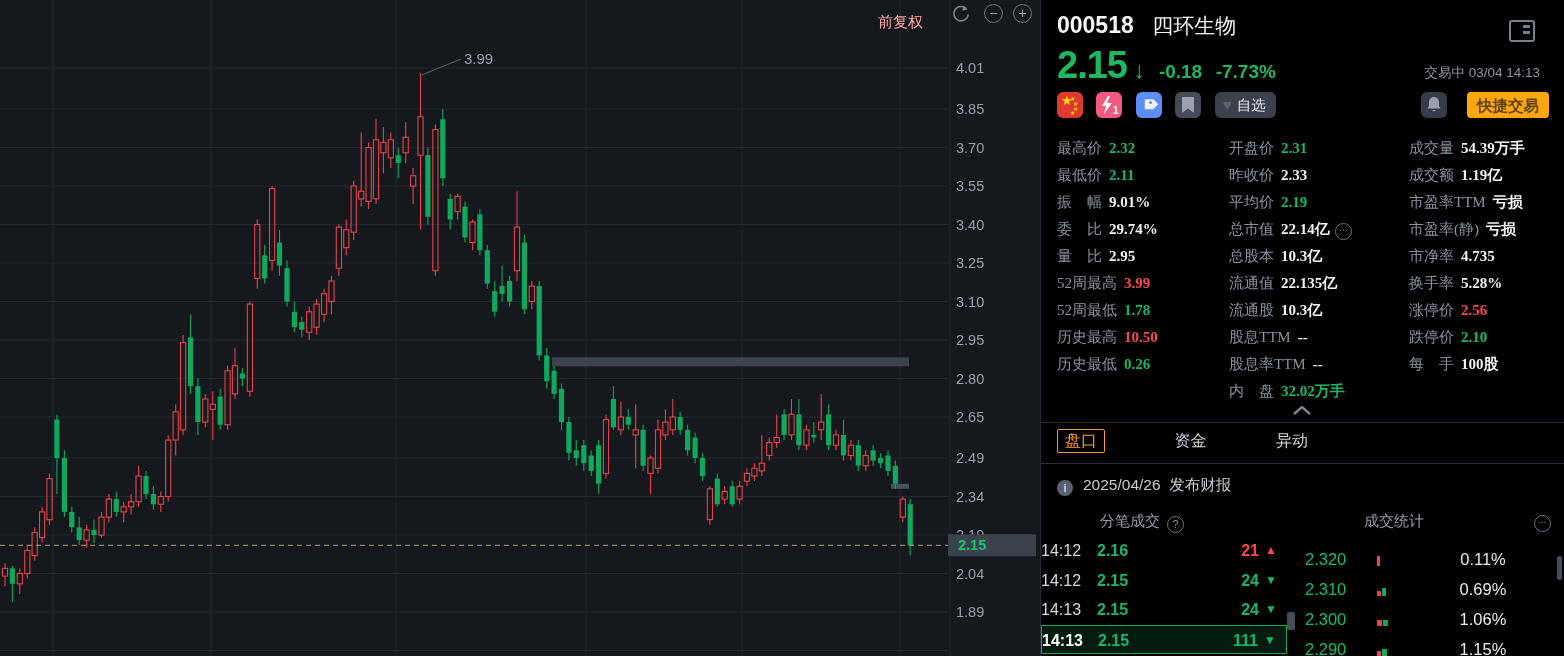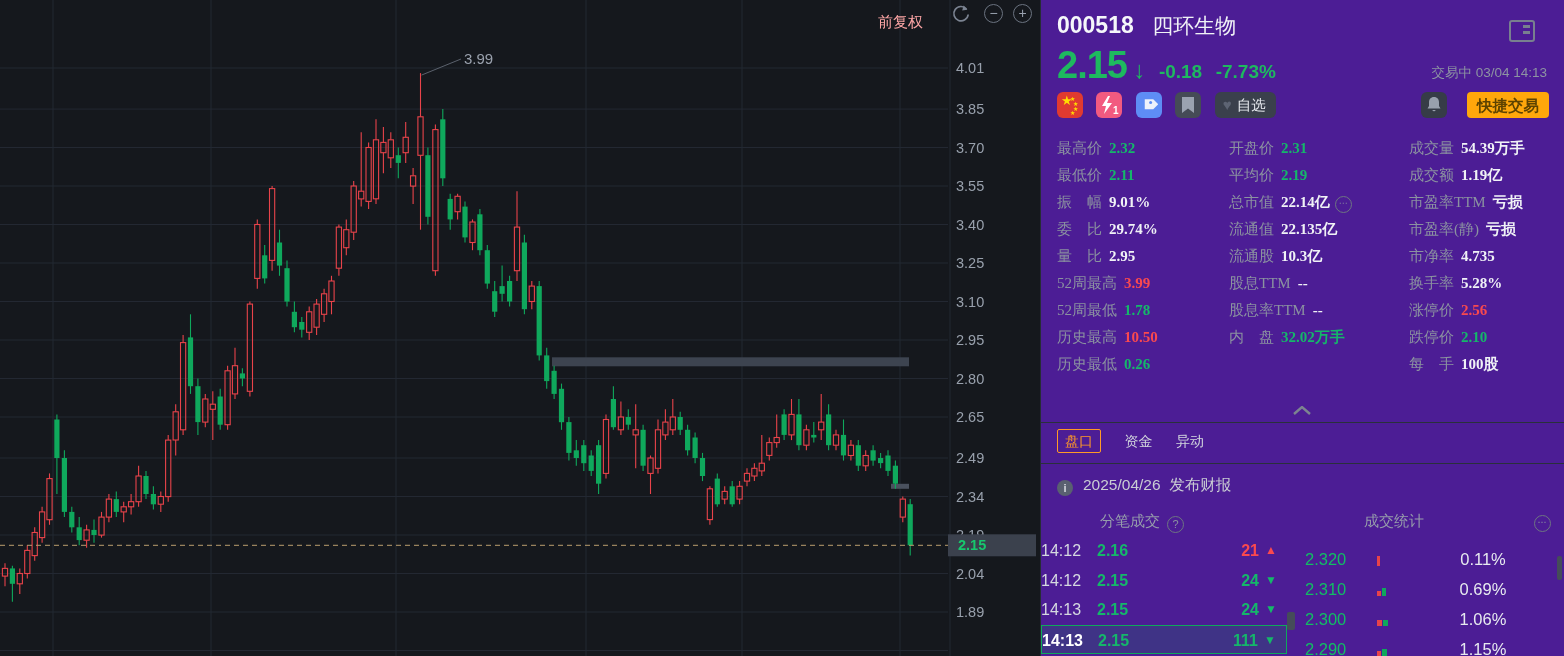--- a/index.html
+++ b/index.html
@@ -11,33 +11,33 @@
   #ksvg .gl{stroke:#232832;stroke-width:1;}
   #ksvg .ytick{fill:#98a0ac;font-size:14.5px;font-family:"Liberation Sans",sans-serif;}
   #ksvg .ann{fill:#9aa1ad;font-size:15px;font-family:"Liberation Sans",sans-serif;}
   #ksvg .ptag{fill:#17c76d;font-weight:bold;font-size:14.5px;font-family:"Liberation Sans",sans-serif;}
   #chart-top{position:absolute;left:0;top:0;width:1040px;height:28px;}
   .adjust-link{position:absolute;left:878px;top:5px;color:#fca5a5;font-size:15px;cursor:pointer;margin-top:8px;}
   .circle-btn{position:absolute;top:4px;width:19px;height:19px;border:1.5px solid #6b7380;border-radius:50%;
               color:#99a1ae;font-size:14px;line-height:17px;text-align:center;box-sizing:border-box;cursor:pointer;}
   #undo-btn{position:absolute;left:950px;top:3px;width:22px;height:22px;cursor:pointer;}
   
-  #right-panel{position:absolute;left:1040px;top:0;width:524px;height:656px;background:#4c1d95;
+  #right-panel{position:absolute;left:1040px;top:0;width:524px;height:656px;background:#000000;
                border-left:1px solid #262c36;box-sizing:border-box;color:#f0f2f6;}
   .title-row{position:absolute;left:16px;top:12px;width:492px;height:30px;}
   .stock-code{font-size:23px;font-weight:bold;color:#f5f7fa;}
   .stock-name{font-size:21px;color:#f0f2f6;margin-left:14px;}
   .doc-icon{position:absolute;right:14px;top:8px;width:22px;height:18px;border:2px solid #78808f;border-radius:3px;}
   .doc-icon i{position:absolute;right:3px;display:block;width:7px;height:3px;background:#78808f;}
   .doc-icon i.b1{top:3px;} .doc-icon i.b2{top:9px;}
   .price-row{position:absolute;left:16px;top:44px;width:492px;height:44px;}
   .big-price{font-size:38px;font-weight:bold;color:#1eb95f;letter-spacing:-1px;}
   .price-arrow{font-size:24px;font-weight:bold;color:#1eb95f;margin-left:2px;}
   .chg,.chgp{font-size:19px;font-weight:bold;color:#1eb95f;margin-left:9px;}
-  .mkt-status{position:absolute;right:2px;bottom:6px;font-size:13.5px;color:#8d94a2;}
+  .mkt-status{position:absolute;right:9px;bottom:6px;font-size:13.5px;color:#8d94a2;}
   .icon-row{position:absolute;left:16px;top:92px;width:492px;height:26px;}
   .sq{display:inline-block;width:26px;height:26px;border-radius:6px;margin-right:9px;position:relative;vertical-align:top;}
   .sq-flag{background:#e03a30;} .sq-flag b{position:absolute;left:4px;top:1px;color:#ffde00;font-size:13px;font-weight:normal;}
   .sq-flag i{position:absolute;color:#ffde00;font-size:6px;font-style:normal;}
   .sq-bolt{background:#f25a80;} .sq-bolt svg{position:absolute;left:5px;top:4px;}
   .sq-bolt b{position:absolute;right:4px;bottom:2px;color:#fff;font-size:10px;}
   .sq-tag{background:#5e8df5;} .sq-tag svg{position:absolute;left:4px;top:4px;}
   .sq-bm{background:#454b56;} .sq-bm svg{position:absolute;left:7px;top:5px;}
   .fav-pill{display:inline-block;height:26px;border-radius:6px;background:#3a404c;padding:0 10px 0 8px;
             line-height:26px;vertical-align:top;cursor:pointer;}
@@ -53,21 +53,21 @@
   .stat-col:nth-child(1){width:172px;} .stat-col:nth-child(2){width:180px;} .stat-col:nth-child(3){width:148px;}
   .stat-row{height:27px;line-height:27px;white-space:nowrap;font-size:15px;}
   .sl{color:#8b92a0;margin-right:7px;}
   .sv{font-weight:bold;}
   .more-circle{display:inline-block;width:15px;height:15px;border:1px solid #6e7582;border-radius:50%;
                color:#8b92a0;font-size:9px;line-height:13px;text-align:center;vertical-align:1px;margin-left:5px;cursor:pointer;}
   .chevron-up{position:absolute;left:252px;top:401px;cursor:pointer;}
   .rp-divider{position:absolute;left:0;width:524px;height:0;border-top:1px solid #2a303b;}
   
   .tabs{position:absolute;left:16px;top:429px;height:26px;}
-  .tab{display:inline-block;font-size:14px;color:#d2d6dd;margin-right:19px;cursor:pointer;line-height:22px;}
+  .tab{display:inline-block;font-size:16px;color:#d2d6dd;margin-right:65px;cursor:pointer;line-height:22px;}
   .tab.active{color:#ff9a27;border:1px solid #ff9a27;border-radius:2px;padding:0 7px;}
   
   .notice{position:absolute;left:16px;top:474px;height:22px;line-height:22px;white-space:nowrap;}
   .info-circle{display:inline-block;width:16px;height:16px;background:#596070;border-radius:50%;color:#d6dae1;
                font-size:11px;font-weight:bold;text-align:center;line-height:16px;vertical-align:-2px;margin-right:10px;font-style:normal;}
   .notice-text{color:#c9ccd3;font-size:15.5px;}
   
   .list-headers{position:absolute;left:16px;top:512px;width:492px;height:22px;margin-left:43px;}
   .lh-left,.lh-right{font-size:15px;color:#969dab;}
   .lh-right{position:absolute;left:264px;}
@@ -527,22 +527,24 @@
         <div class="stat-row"><span class="sl">振　幅</span><span class="sv" style="color:#f0f2f6">9.01%</span></div>
         <div class="stat-row"><span class="sl">委　比</span><span class="sv" style="color:#f0f2f6">29.74%</span></div>
         <div class="stat-row"><span class="sl">量　比</span><span class="sv" style="color:#f0f2f6">2.95</span></div>
         <div class="stat-row"><span class="sl">52周最高</span><span class="sv" style="color:#f9494f">3.99</span></div>
         <div class="stat-row"><span class="sl">52周最低</span><span class="sv" style="color:#15b76a">1.78</span></div>
         <div class="stat-row"><span class="sl">历史最高</span><span class="sv" style="color:#f9494f">10.50</span></div>
         <div class="stat-row"><span class="sl">历史最低</span><span class="sv" style="color:#15b76a">0.26</span></div>
       </div>
       <div class="stat-col">
         <div class="stat-row"><span class="sl">开盘价</span><span class="sv" style="color:#15b76a">2.31</span></div>
+        <div class="stat-row"><span class="sl">昨收价</span><span class="sv" style="color:#f0f2f6">2.33</span></div>
         <div class="stat-row"><span class="sl">平均价</span><span class="sv" style="color:#15b76a">2.19</span></div>
         <div class="stat-row"><span class="sl">总市值</span><span class="sv" style="color:#f0f2f6">22.14亿</span><span class="more-circle">⋯</span></div>
+        <div class="stat-row"><span class="sl">总股本</span><span class="sv" style="color:#f0f2f6">10.3亿</span></div>
         <div class="stat-row"><span class="sl">流通值</span><span class="sv" style="color:#f0f2f6">22.135亿</span></div>
         <div class="stat-row"><span class="sl">流通股</span><span class="sv" style="color:#f0f2f6">10.3亿</span></div>
         <div class="stat-row"><span class="sl">股息TTM</span><span class="sv" style="color:#f0f2f6">--</span></div>
         <div class="stat-row"><span class="sl">股息率TTM</span><span class="sv" style="color:#f0f2f6">--</span></div>
         <div class="stat-row"><span class="sl">内　盘</span><span class="sv" style="color:#15b76a">32.02万手</span></div>
       </div>
       <div class="stat-col">
         <div class="stat-row"><span class="sl">成交量</span><span class="sv" style="color:#f0f2f6">54.39万手</span></div>
         <div class="stat-row"><span class="sl">成交额</span><span class="sv" style="color:#f0f2f6">1.19亿</span></div>
         <div class="stat-row"><span class="sl">市盈率TTM</span><span class="sv" style="color:#f0f2f6">亏损</span></div>

